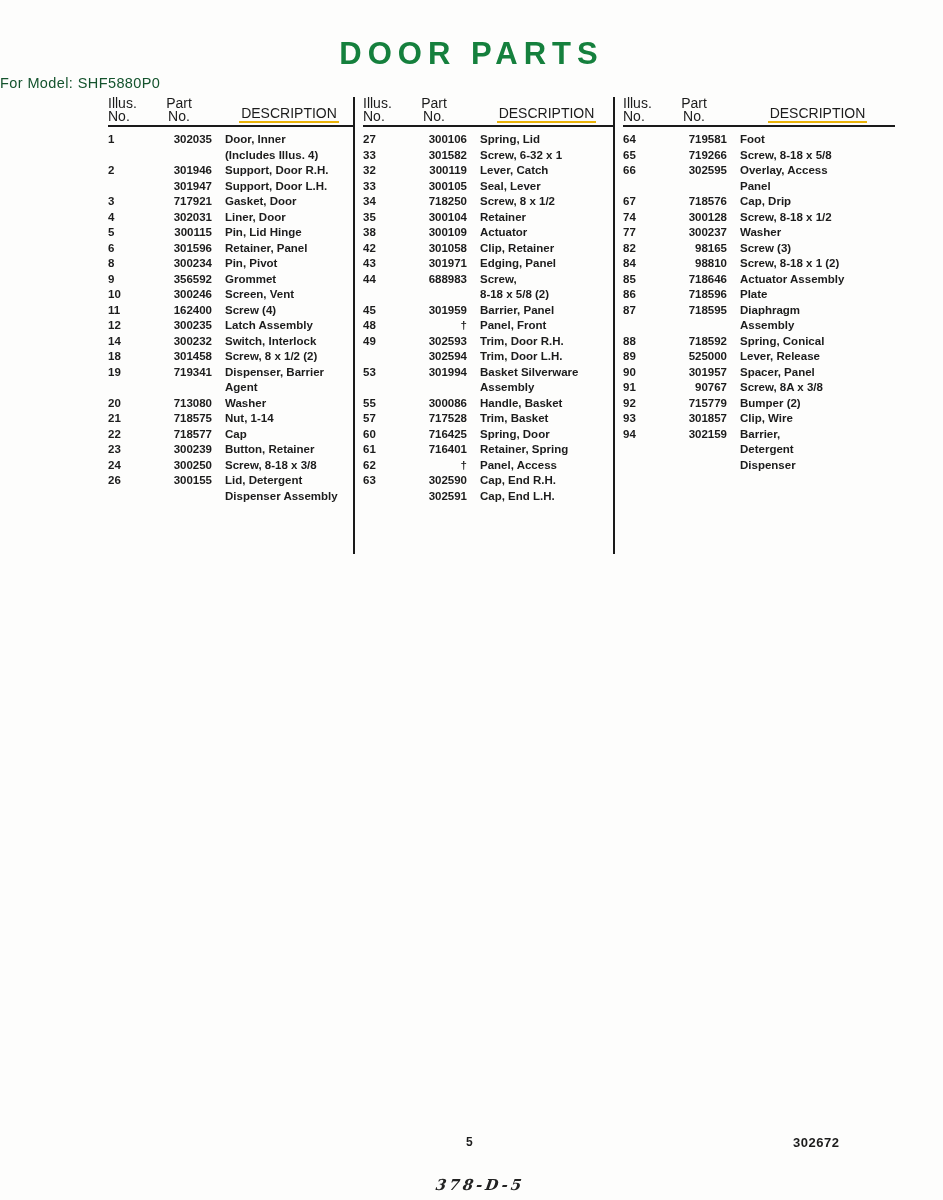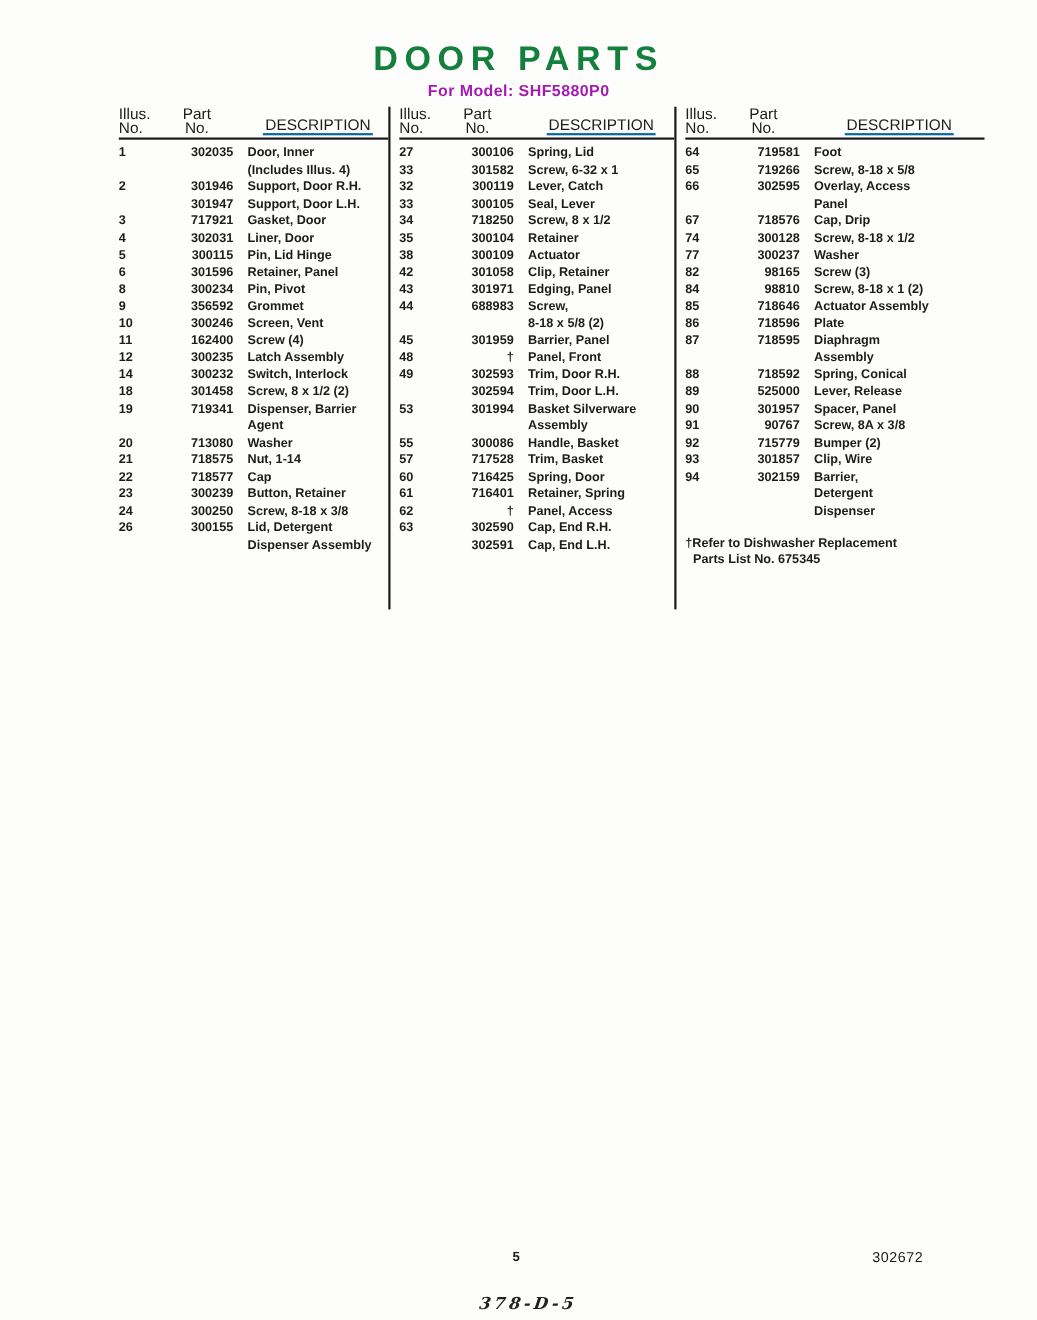--- a/index.html
+++ b/index.html
@@ -16,26 +16,26 @@
   
   .title{
     margin:36px 0 0 0;
     text-align:center;
     font-size:31px;
     font-weight:700;
     letter-spacing:6px;
     color:#15803d;
   }
   .subtitle{
-    text-align:center;
+    text-align:left;
     font-size:14.5px;
-    font-weight:700;
+    font-weight:400;
     letter-spacing:.4px;
     margin-top:3px;
-    color:#a21caf;
+    color:#14532d;
   }
 
   
   .cols{
     display:flex;
     margin:6px 0 0 108px;
     min-height:457px;
     align-items:stretch;
   }
   .col{box-sizing:border-box;}
@@ -50,21 +50,21 @@
     padding-bottom:2px;
     margin-bottom:5px;
     font-size:14px;
     font-weight:400;
     line-height:13px;
   }
   .thead .hc{display:flex;flex-direction:column;}
   .h-illus{align-items:flex-start;}
   .h-part{align-items:center;}
   .h-desc{align-items:center;justify-content:flex-end;padding-left:13px;}
-  .h-desc i{border-bottom:2px solid #0369a1;padding:0 2px 1px 2px;}
+  .h-desc i{border-bottom:2px solid #eab308;padding:0 2px 1px 2px;}
   .thead i{font-style:normal;}
 
   .prow{
     display:grid;
     grid-template-columns:38px 66px 1fr;
     font-size:11.5px;
     font-weight:700;
     line-height:15.5px;
     white-space:nowrap;
   }
@@ -80,21 +80,21 @@
   }
   .footnote .fn2{padding-left:7px;}
 
   
   .pgnum{
     position:absolute;left:466px;top:1135px;
     font-size:12px;font-weight:700;
   }
   .docnum{
     position:absolute;left:793px;top:1135px;
-    font-size:13px;font-weight:400;letter-spacing:.5px;
+    font-size:13px;font-weight:700;letter-spacing:.5px;
   }
   .handwriting{
     position:absolute;left:436px;top:1176px;
     font-family:"DejaVu Serif","Liberation Serif",serif;
     font-style:italic;
     font-size:15px;
     font-weight:700;
     letter-spacing:3px;
     transform:skewX(-8deg);
     color:#222;
@@ -505,24 +505,20 @@
             <span class="c-illus"></span>
             <span class="c-part"></span>
             <span class="c-desc">Detergent</span>
           </div>
           <div class="prow">
             <span class="c-illus"></span>
             <span class="c-part"></span>
             <span class="c-desc">Dispenser</span>
           </div>
         </div>
-      <div class="footnote">
-        <div>†Refer to Dishwasher Replacement</div>
-        <div class="fn2">Parts List No. 675345</div>
-      </div>
     </section>
 
   </div>
 
   <span class="pgnum">5</span>
   <span class="docnum">302672</span>
   <span class="handwriting">378-D-5</span>
 
 </div>
 

